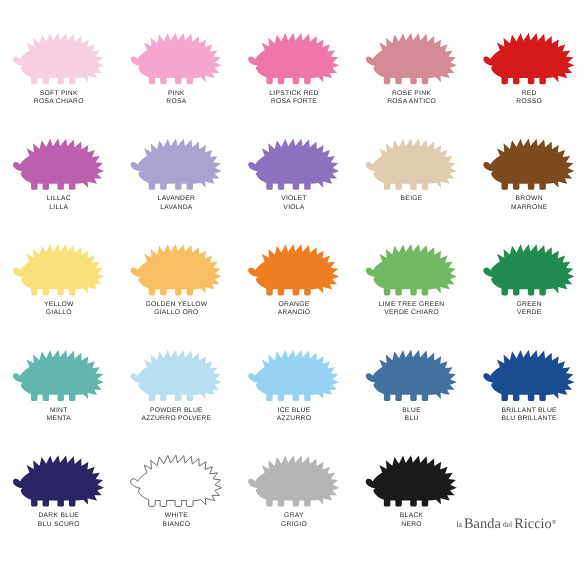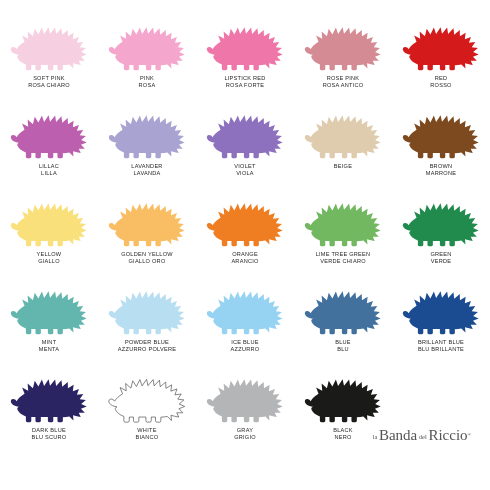--- a/index.html
+++ b/index.html
@@ -73,21 +73,21 @@
     color: #4a4a4a;
     pointer-events: none;
   }
   .logo-text {
     font-family: "Liberation Serif", serif;
     font-size: 11.5px;
     white-space: nowrap;
     color: #555;
   }
   .logo-text .sm { font-size: 6.5px; vertical-align: 0.15em; }
-  .logo-text .big { font-size: 15px; }
+  .logo-text .big { font-size: 12px; }
   .logo-text .reg { font-size: 5px; vertical-align: 0.75em; }
 </style>
 </head>
 <body>
 
 <div id="page">
 
   <div class="grid">
       <div class="swatch-cell">
         <div class="hog-wrap">

